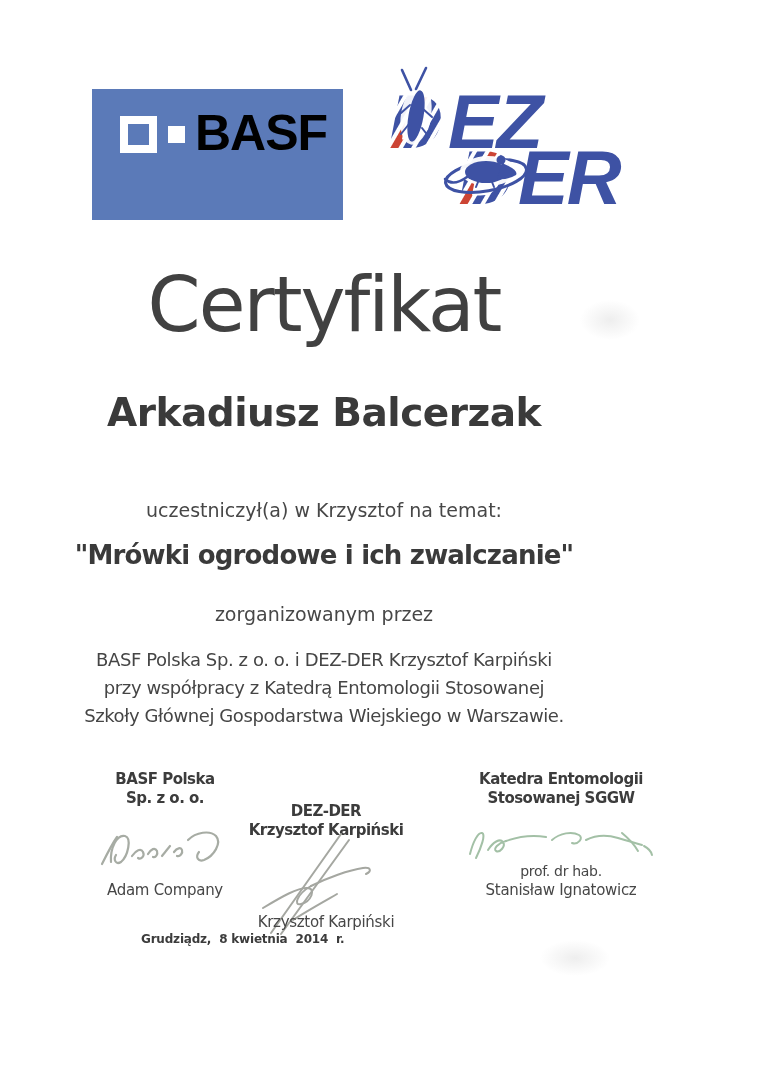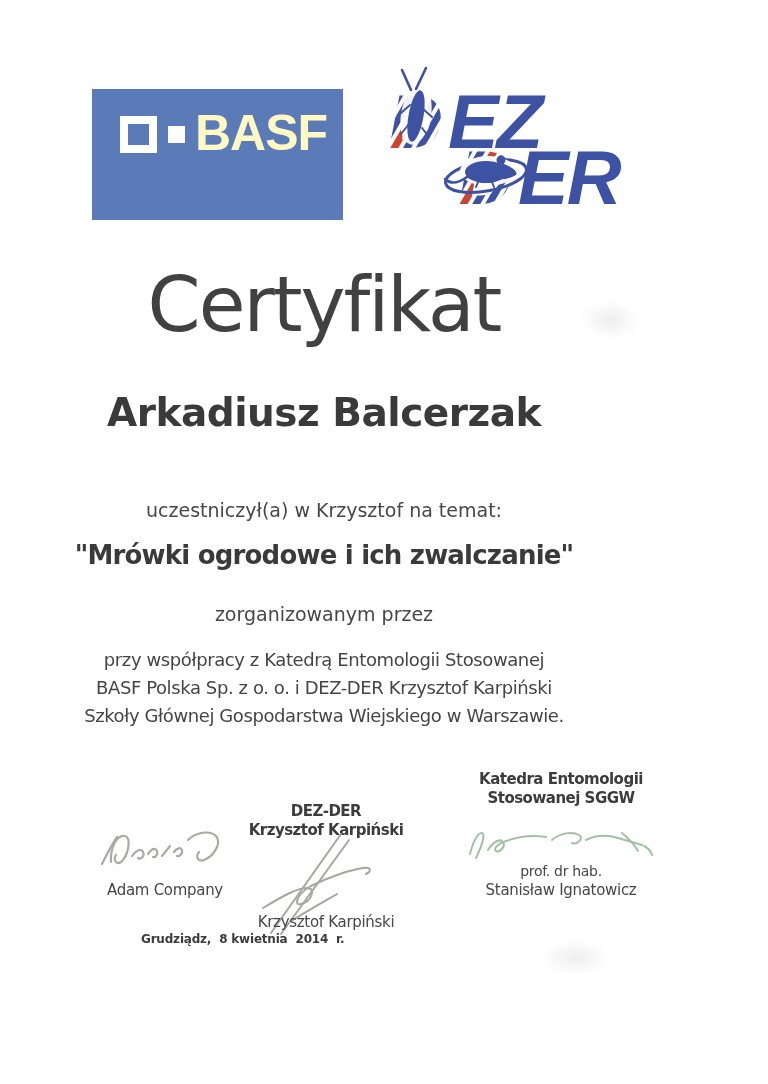--- a/index.html
+++ b/index.html
@@ -10,21 +10,21 @@
   }
   
   .basf-logo{
     position:absolute;left:92px;top:89px;width:251px;height:131px;
     background:#5b7ab8;
   }
   .basf-row{position:absolute;left:28px;top:26px;display:flex;align-items:center;height:38px;}
   .basf-sq-outline{width:37px;height:37px;box-sizing:border-box;border:8px solid #ffffff;background:transparent;}
   .basf-sq-solid{width:17px;height:17px;background:#ffffff;margin-left:11px;}
   .basf-word{
-    margin-left:10px;color:#fef9c3;font-weight:bold;font-size:50px;line-height:38px;
+    margin-left:10px;color:#000000;font-weight:bold;font-size:50px;line-height:38px;
     letter-spacing:-1px;font-family:"Liberation Sans",sans-serif;margin-top:-3px;
   }
   .basf-tagline{
     position:absolute;left:29px;top:72px;font-size:19px;color:rgba(255,255,255,0.8);
     font-family:"Liberation Sans",sans-serif;letter-spacing:0.2px;white-space:nowrap;
   }
   
   .dezder-logo{position:absolute;left:366px;top:58px;width:302px;height:170px;}
   
   .txt{position:absolute;left:0;width:648px;text-align:center;white-space:nowrap;}
@@ -103,26 +103,30 @@
     </g>
   </svg>
 
   <div class="txt title">Certyfikat</div>
   <div class="txt recipient">Arkadiusz Balcerzak</div>
   <div class="txt intro">uczestniczył(a) w Krzysztof na temat:</div>
   <div class="txt topic">"Mrówki ogrodowe i ich zwalczanie"</div>
   <div class="txt orgby">zorganizowanym przez</div>
 
   <div class="txt organizers">
+    <div>BASF Polska Sp. z o. o. i DEZ-DER Krzysztof Karpiński</div>
     <div>przy współpracy z Katedrą Entomologii Stosowanej</div>
-    <div>BASF Polska Sp. z o. o. i DEZ-DER Krzysztof Karpiński</div>
     <div>Szkoły Głównej Gospodarstwa Wiejskiego w Warszawie.</div>
   </div>
 
   <div class="sig-col sig-col-1">
+    <div class="sig-head">
+      <div>BASF Polska</div>
+      <div>Sp. z o. o.</div>
+    </div>
     <svg class="sig-stroke stroke-1" width="138" height="58" viewBox="0 0 138 58">
       <g fill="none" stroke="#a7aca4" stroke-width="2.2" stroke-linecap="round">
         <path d="M6,50 C10,42 16,30 21,23"></path>
         <path d="M15,48 C14,34 21,20 29,22 C36,24 32,42 25,48 C20,51 17,46 20,41"></path>
         <path d="M36,42 C40,36 45,34 47,38 C49,42 45,46 42,44"></path>
         <path d="M52,40 C55,35 59,33 61,37 C62,40 60,44 57,43"></path>
         <path d="M66,42 L74,32"></path>
         <path d="M78,38 C81,34 85,33 86,36 C87,39 84,43 81,42"></path>
         <path d="M92,26 C100,18 114,16 120,22 C126,29 118,42 108,46 C102,48 99,43 103,38"></path>
       </g>

